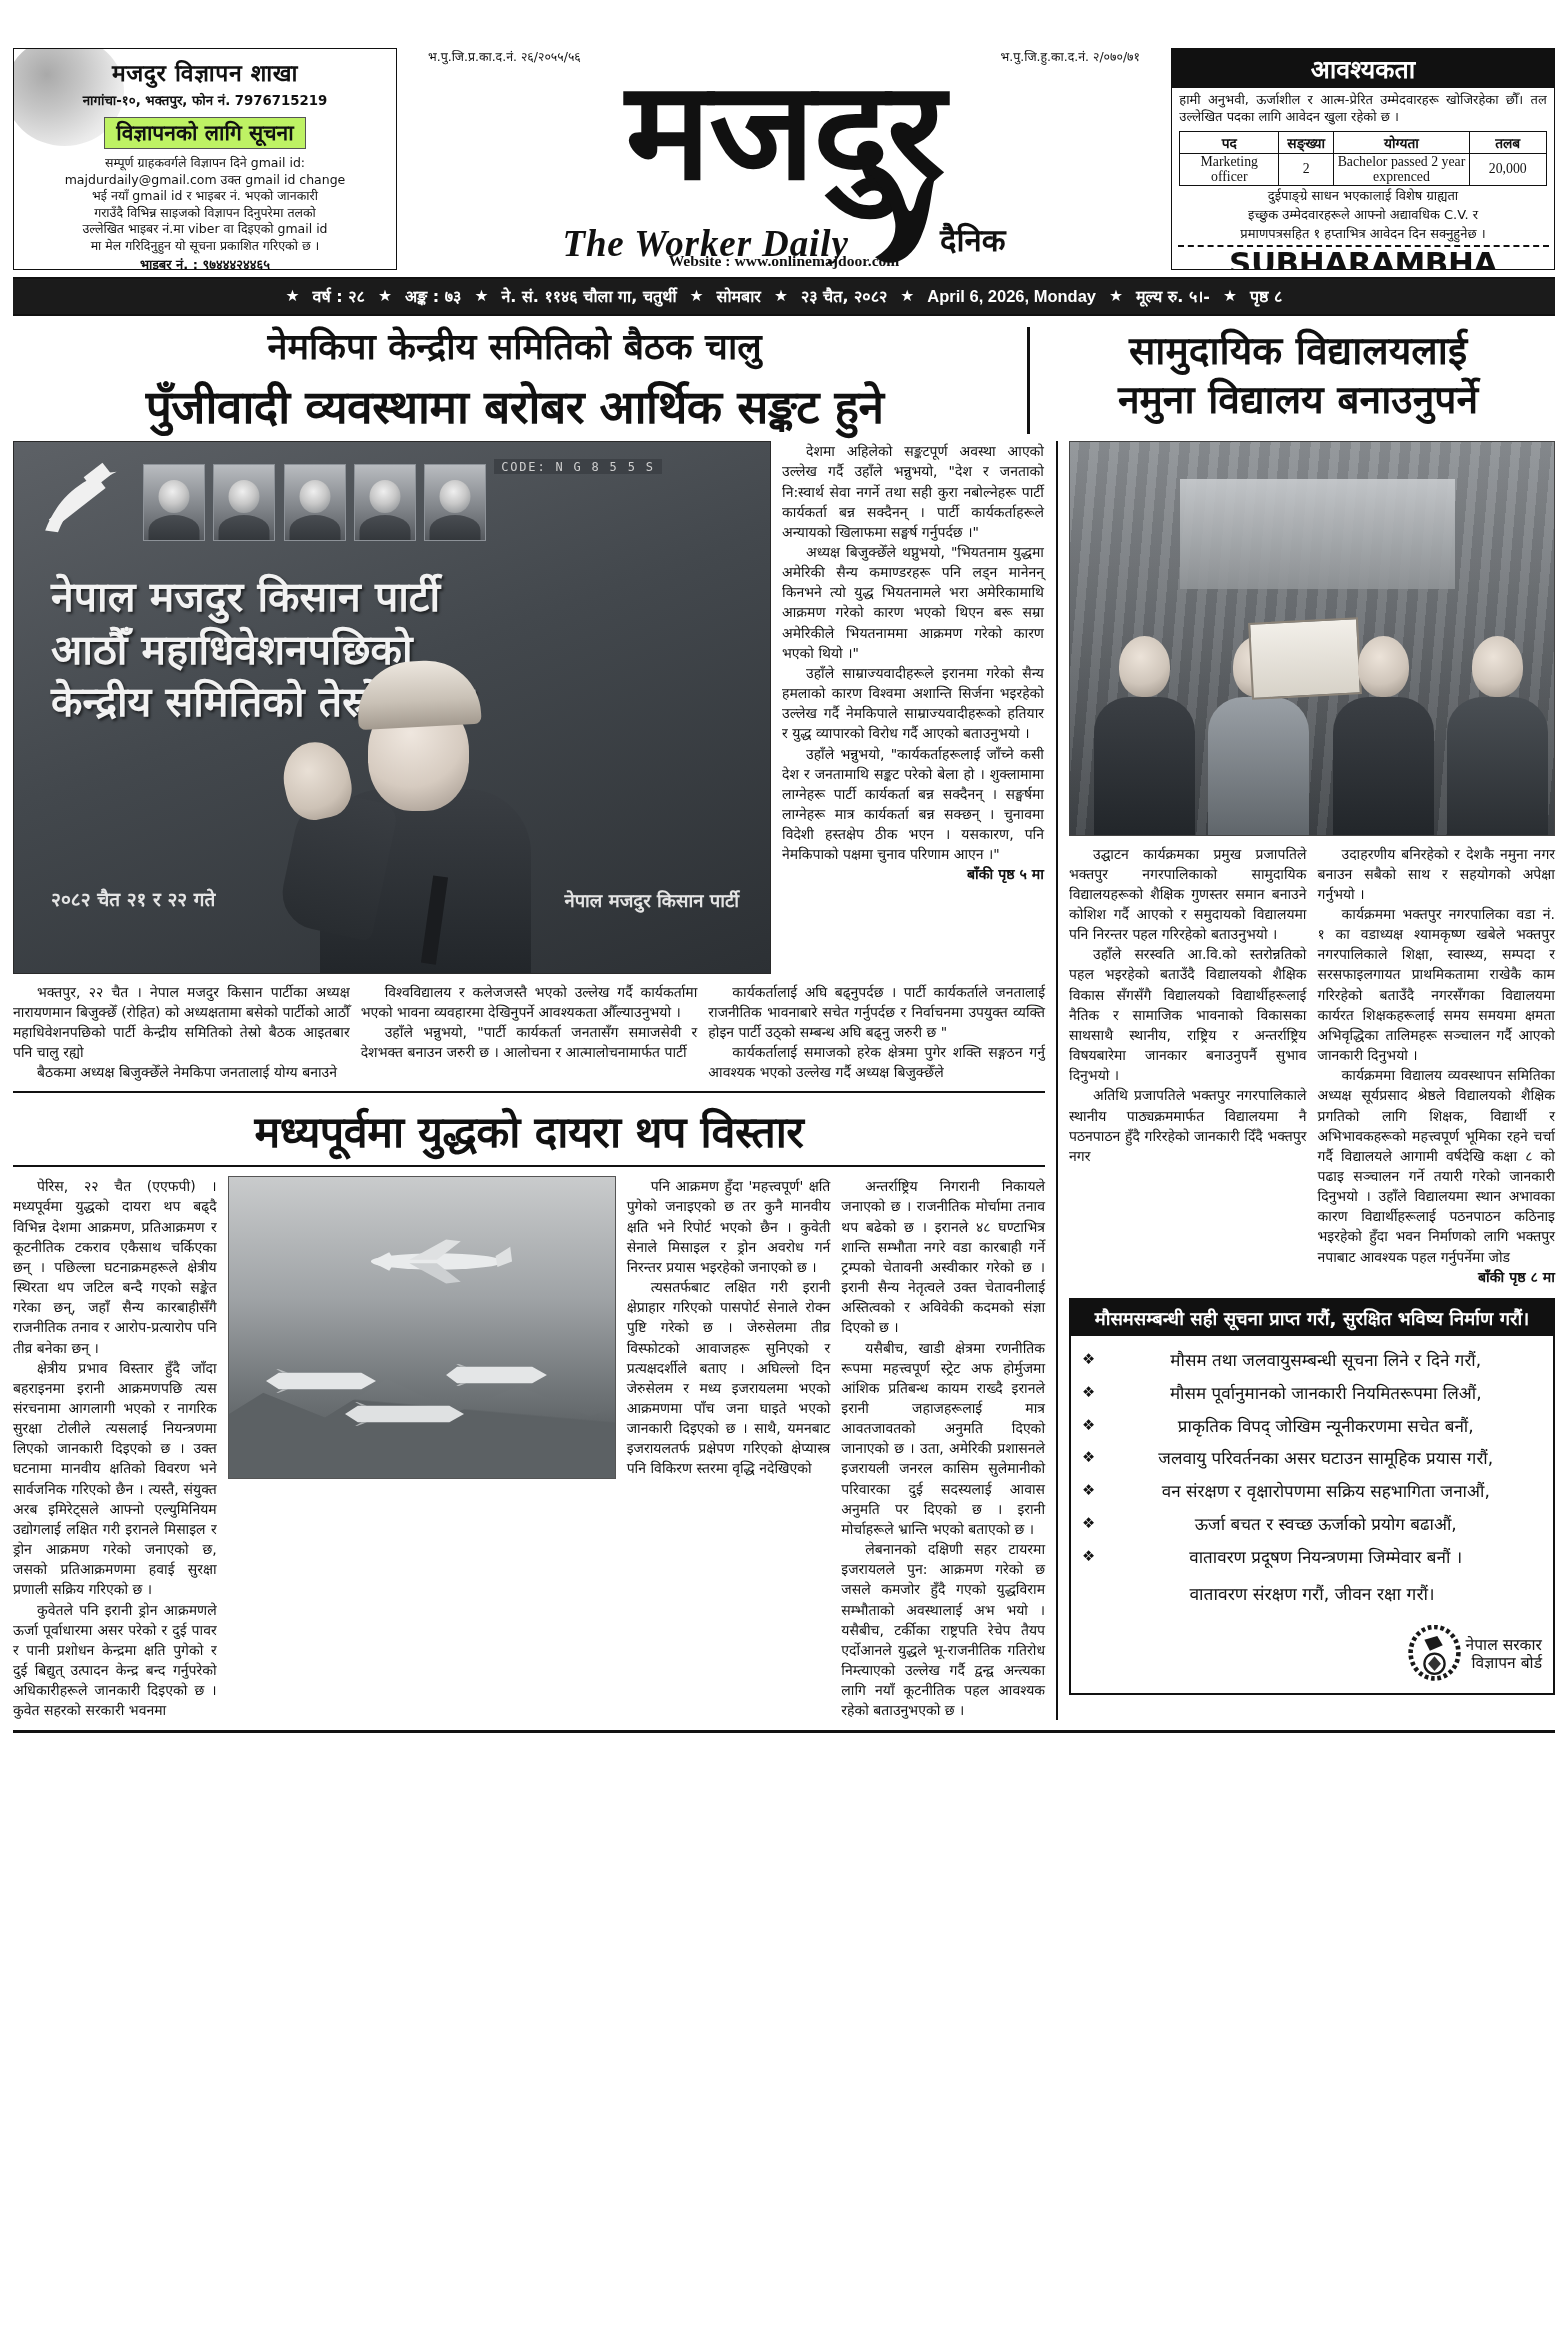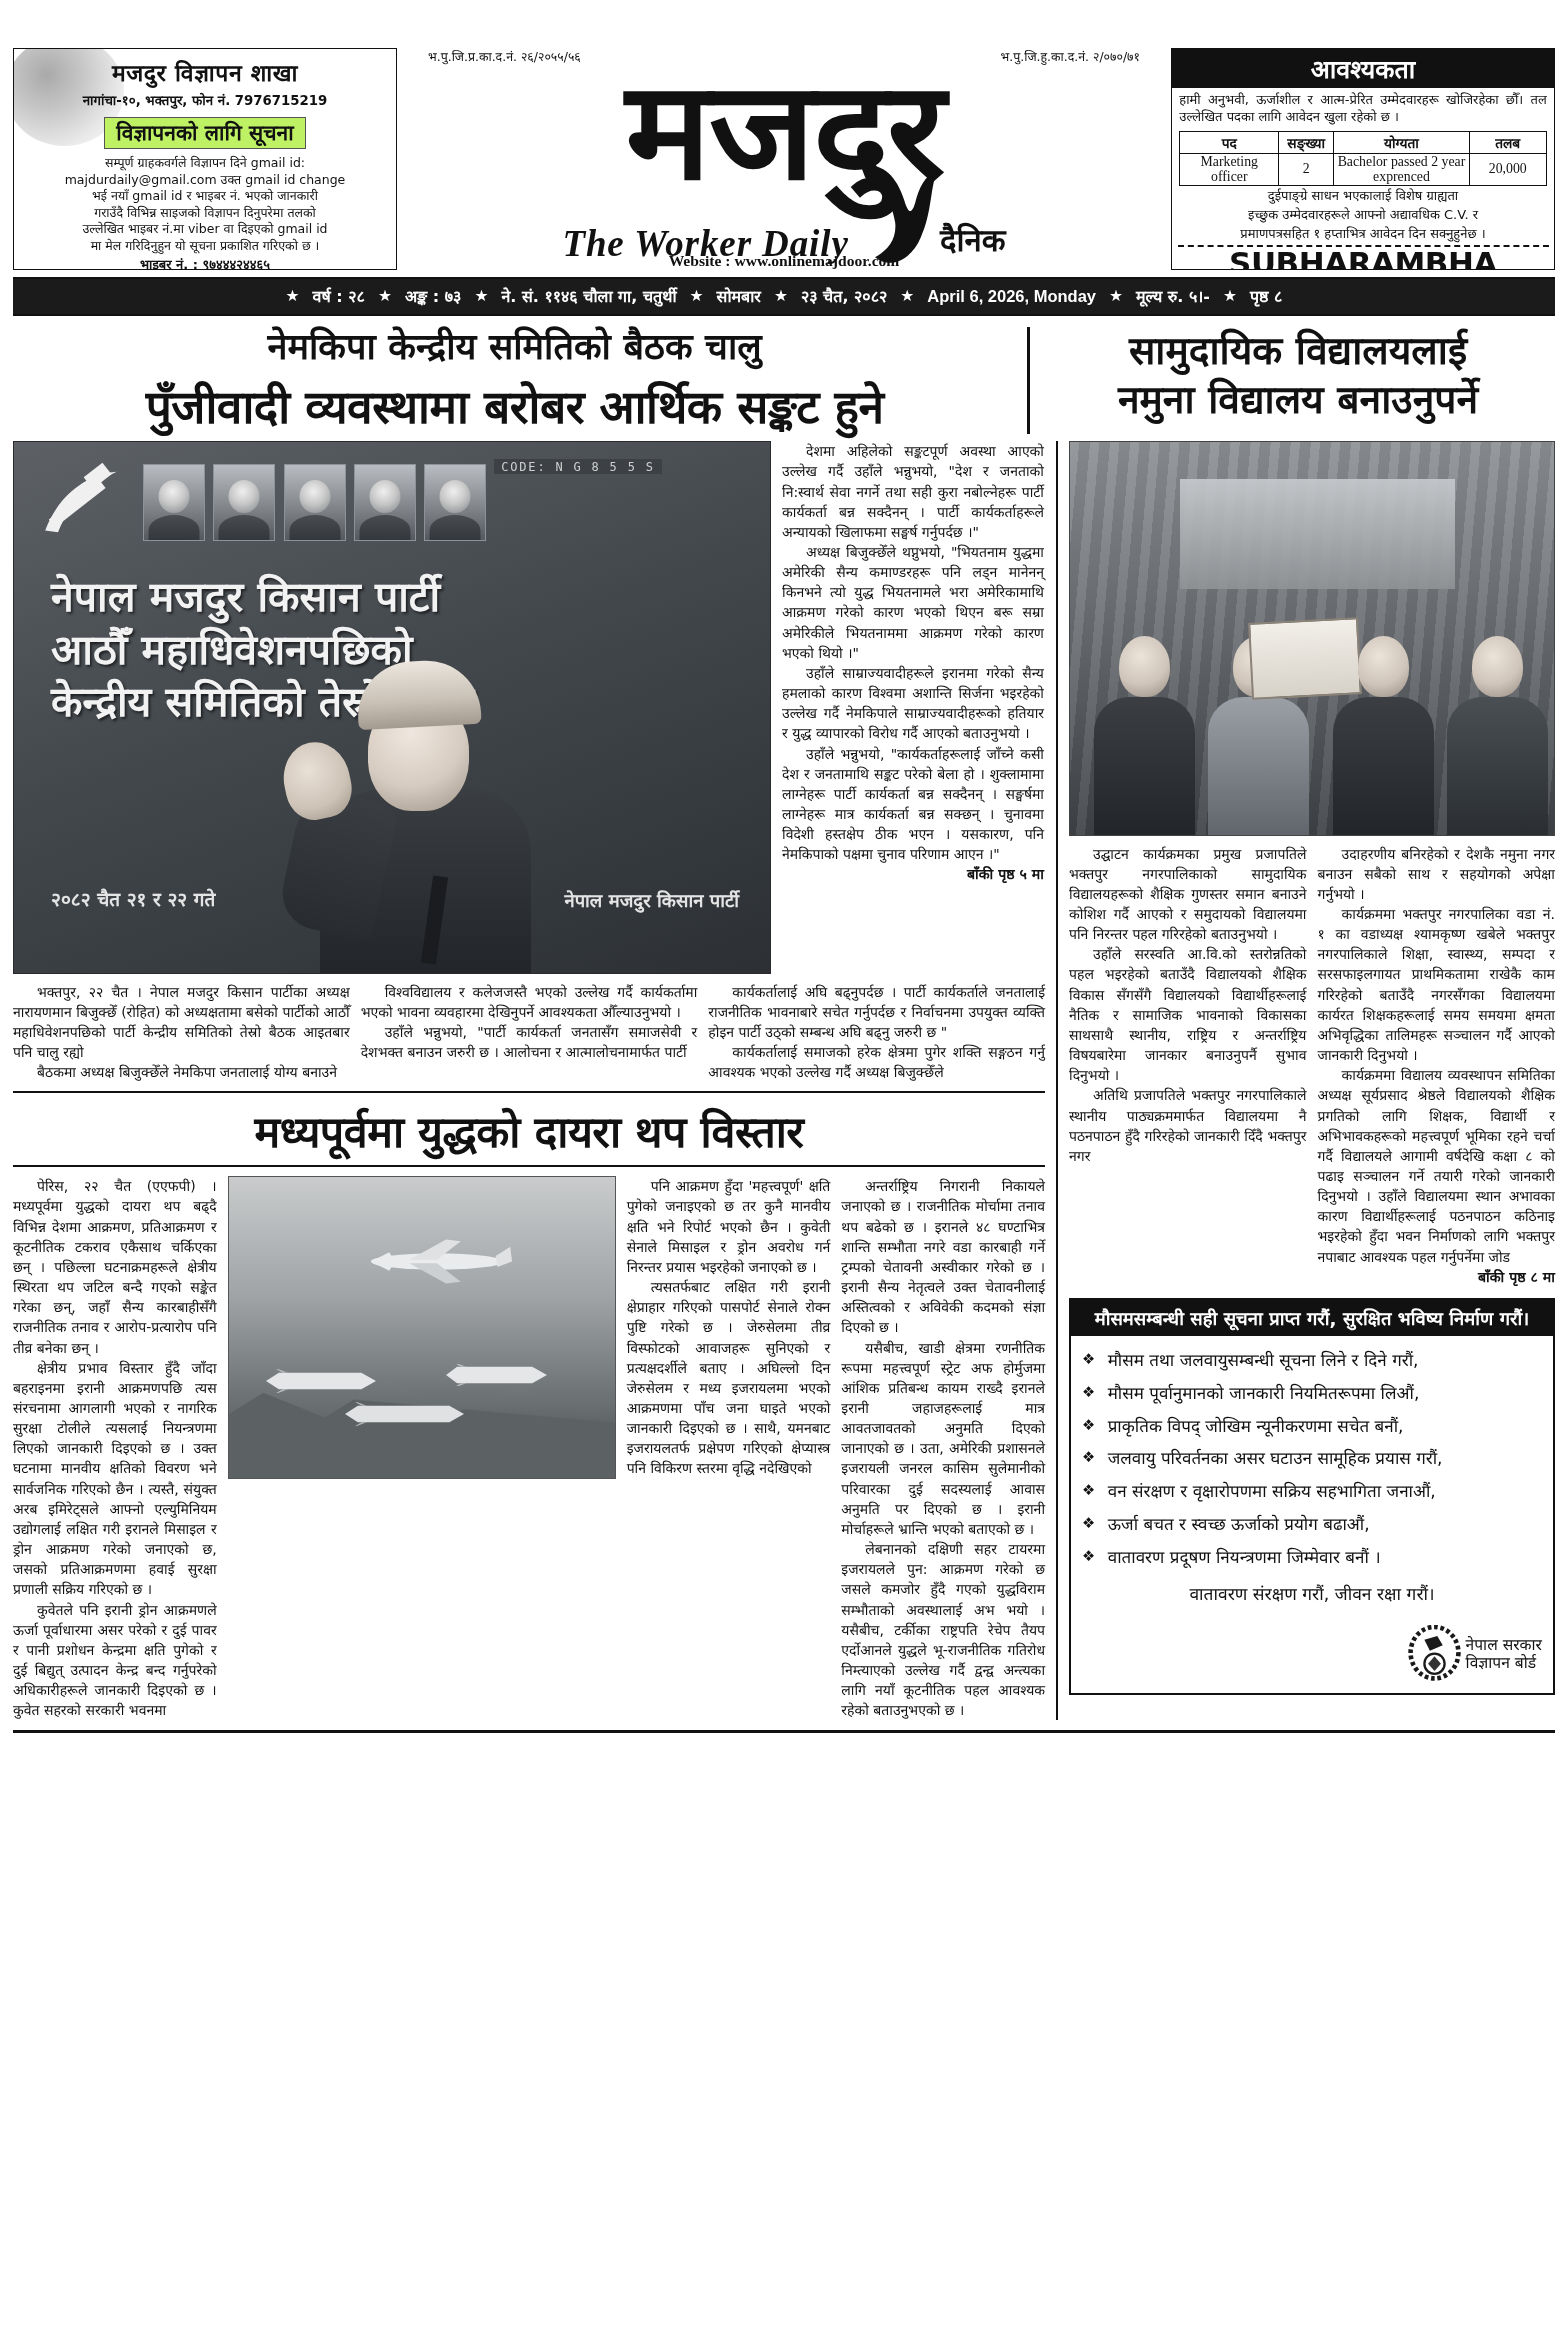--- a/index.html
+++ b/index.html
@@ -278,30 +278,30 @@
   
   .weather-ad { border: 2.8px solid #111; margin-top: 11px; }
   .weather-head {
     background: #111; color: #fff; text-align: center; padding: 4.6px 3.7px 6.4px;
     font-family: "DejaVu Sans", sans-serif; font-weight: bold; font-size: 18.4px;
   }
   .weather-body { padding: 14.7px 9.2px 7.3px; }
   .weather-body ul { list-style: none; }
   .weather-body li {
     font-family: "DejaVu Sans", sans-serif; font-size: 17px; line-height: 1.12;
-    margin-bottom: 13.8px; padding-left: 27.5px; position: relative;
+    margin-bottom: 13.8px; padding-left: 27.5px; position: relative; text-align: center;
   }
   .weather-body li::before {
     content: "\2756"; position: absolute; left: 1.8px; top: 0; font-size: 14.7px;
   }
   .weather-slogan {
     text-align: center; font-family: "DejaVu Sans", sans-serif; font-size: 17.4px;
     margin: 5.5px 0 13px;
   }
-  .weather-foot { display: flex; align-items: center; justify-content: flex-end; gap: 3px; padding: 0 11px 9.2px; }
+  .weather-foot { display: flex; align-items: center; justify-content: flex-end; gap: 3px; padding: 0 11px 9.2px; text-align: right; }
   .emblem {
     width: 57px; height: 59px; position: relative;
   }
   .emblem svg { position: absolute; inset: 0; }
   .weather-foot .gov {
     font-family: "DejaVu Sans", sans-serif; font-size: 15.6px; line-height: 1.2;
   }
   .bottom-rule { border-top: 1.8px solid #111; border-bottom: 2.8px solid #111; height: 3.7px; margin: 9.2px 13px 0; }
 </style>
 </head>

